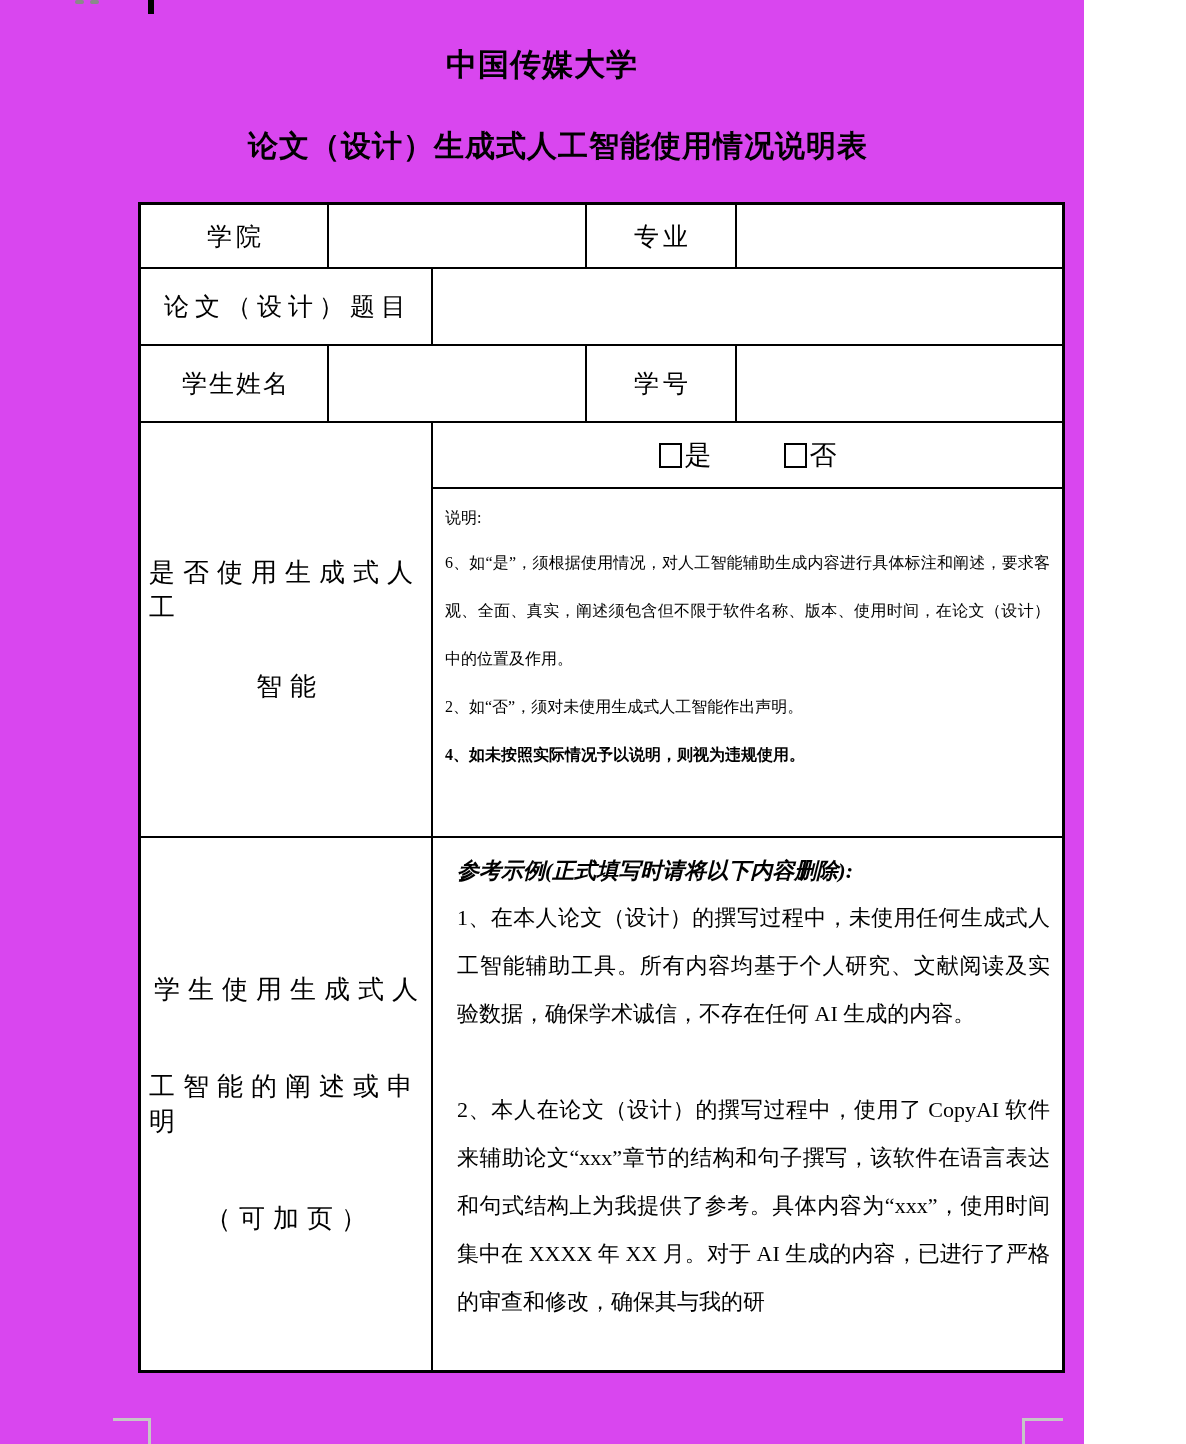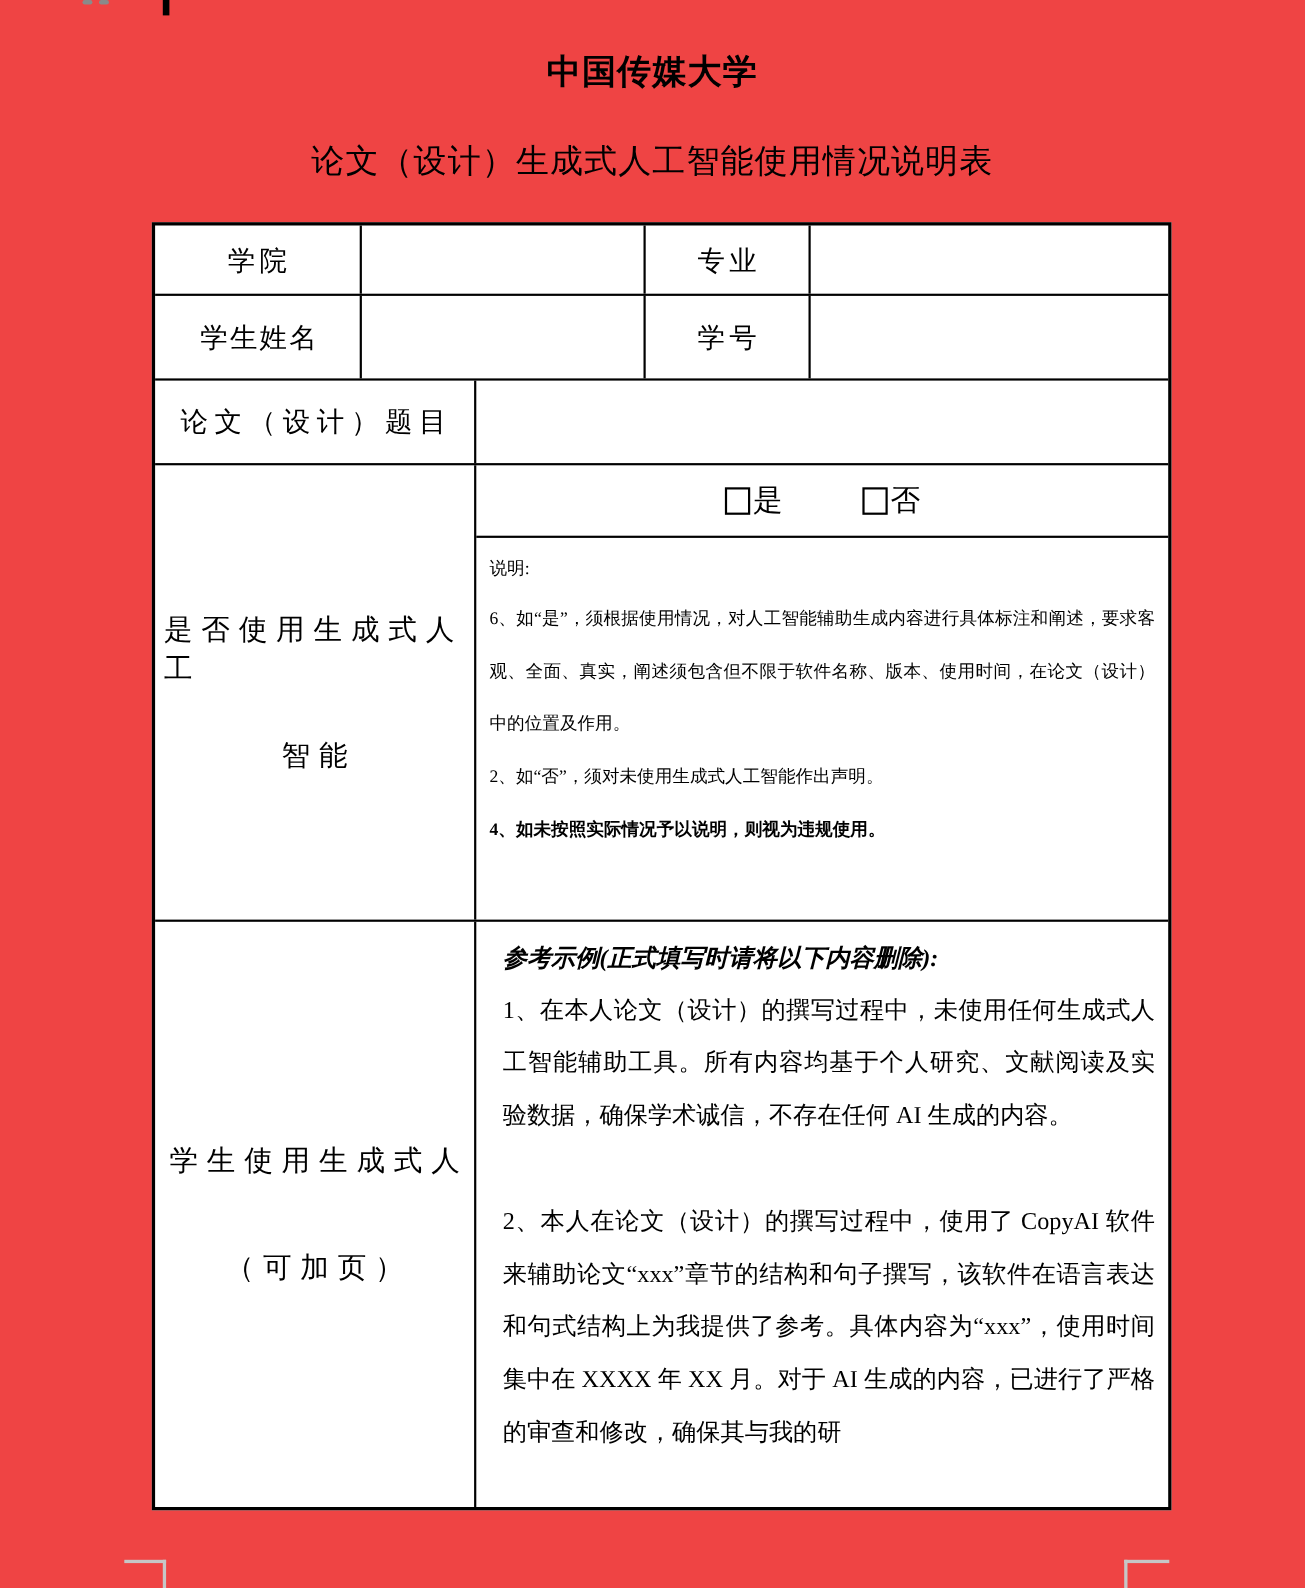--- a/index.html
+++ b/index.html
@@ -1,23 +1,23 @@
 <!DOCTYPE html>
 <html><head>
 <meta charset="utf-8">
 <style>
   * { margin:0; padding:0; box-sizing:border-box; }
   html,body { width:1186px; height:1444px; background:#ffffff; overflow:hidden;
     font-family:"Liberation Serif","DejaVu Serif",serif; color:#000; }
-  .page { position:relative; width:1186px; height:1444px; background:#ef4444; }
+  .page { position:relative; width:1084px; height:1444px; background:#d946ef; }
 
   .doc-title { position:absolute; top:44px; left:0; width:100%; text-align:center;
     font-size:31px; font-weight:700; letter-spacing:1px; }
-  .doc-subtitle { position:absolute; top:126px; left:0; width:100%; text-align:center;
-    font-size:30px; font-weight:400; letter-spacing:1px; }
+  .doc-subtitle { position:absolute; top:126px; left:16px; width:100%; text-align:center;
+    font-size:30px; font-weight:700; letter-spacing:1px; }
 
   .tbl { position:absolute; top:202px; left:138px; width:927px; height:1171px;
     border:3px solid #000; display:flex; flex-direction:column; background:#fff; }
   .row { display:flex; width:100%; border-bottom:2px solid #000; }
   .row:last-child { border-bottom:none; }
   .cell { border-right:2px solid #000; display:flex; align-items:center; justify-content:center; }
   .cell:last-child { border-right:none; }
   .r1 { height:64px; } .r2 { height:77px; } .r3 { height:77px; }
   .r4 { height:415px; } .r5 { flex:1; }
   .w1 { width:188px; } .w2 { width:258px; } .w3 { width:150px; }
@@ -64,29 +64,29 @@
 
   <div class="tbl">
 
     <div class="row r1">
       <div class="cell w1 lab">学院</div>
       <div class="cell w2 fill"></div>
       <div class="cell w3 lab">专业</div>
       <div class="cell w4 fill"></div>
     </div>
 
+    <div class="row r3">
+      <div class="cell w5 lab" style="letter-spacing:6px;">论文（设计）题目</div>
+      <div class="cell w4 fill"></div>
+    </div>
+
     <div class="row r2">
       <div class="cell w1 lab" style="letter-spacing:2px;">学生姓名</div>
       <div class="cell w2 fill"></div>
       <div class="cell w3 lab">学号</div>
-      <div class="cell w4 fill"></div>
-    </div>
-
-    <div class="row r3">
-      <div class="cell w5 lab" style="letter-spacing:6px;">论文（设计）题目</div>
       <div class="cell w4 fill"></div>
     </div>
 
     <div class="row r4">
       <div class="cell w5 vlabel g1">
         <span>是否使用生成式人工</span>
         <span>智能</span>
       </div>
       <div class="cell w4 rightcol" style="padding:0; align-items:stretch;">
         <div class="cbrow">
@@ -104,20 +104,21 @@
           <div class="note-p">6、如“是”，须根据使用情况，对人工智能辅助生成内容进行具体标注和阐述，要求客观、全面、真实，阐述须包含但不限于软件名称、版本、使用时间，在论文（设计）中的位置及作用。</div>
           <div class="note-p">2、如“否”，须对未使用生成式人工智能作出声明。</div>
           <div class="note-p bold">4、如未按照实际情况予以说明，则视为违规使用。</div>
         </div>
       </div>
     </div>
 
     <div class="row r5">
       <div class="cell w5 vlabel g2">
         <span>学生使用生成式人</span>
+        <span>工智能的阐述或申明</span>
         <span>（可加页）</span>
       </div>
       <div class="cell w4" style="padding:0; align-items:stretch;">
         <div class="examples">
           <div class="ex-heading">
             <span>参考示例</span><span>(正式填写时请将以下内容删除):</span>
           </div>
           <div class="ex-p">1、在本人论文（设计）的撰写过程中，未使用任何生成式人工智能辅助工具。所有内容均基于个人研究、文献阅读及实验数据，确保学术诚信，不存在任何 AI 生成的内容。</div>
           <div class="ex-p ex-gap">2、本人在论文（设计）的撰写过程中，使用了 CopyAI 软件来辅助论文“xxx”章节的结构和句子撰写，该软件在语言表达和句式结构上为我提供了参考。具体内容为“xxx”，使用时间集中在 XXXX 年 XX 月。对于 AI 生成的内容，已进行了严格的审查和修改，确保其与我的研</div>
         </div>

